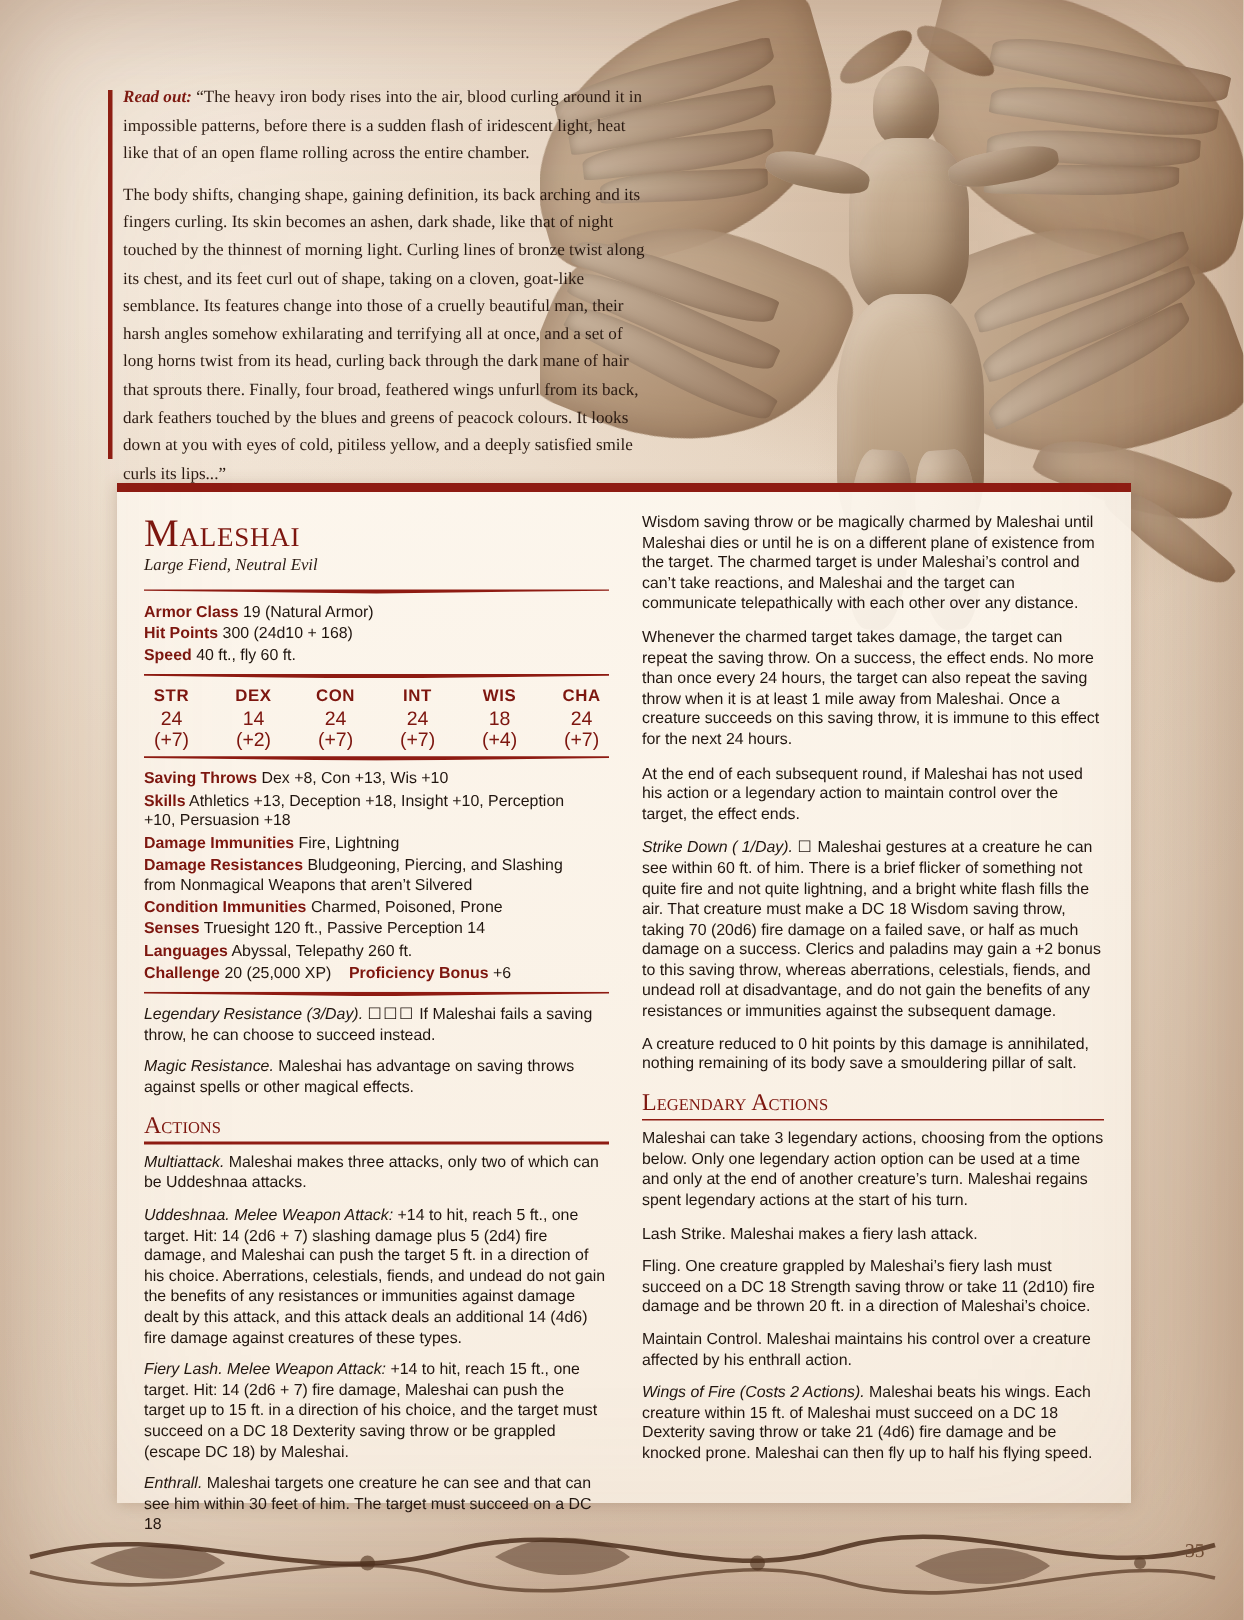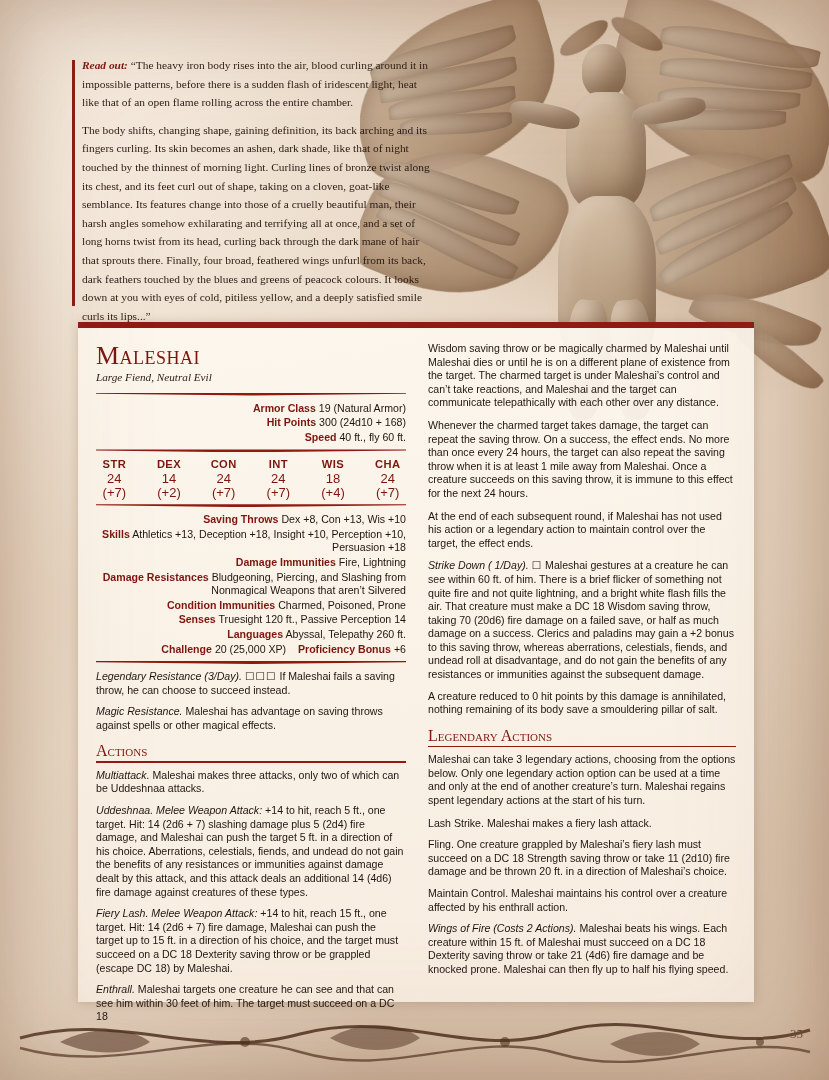--- a/index.html
+++ b/index.html
@@ -148,22 +148,21 @@
     color: #2a1a12;
     margin: 0 0 8px 0;
   }
   .divider {
     height: 3px;
     background: #8e1b12;
     margin: 5px 0 6px 0;
     clip-path: polygon(0 0, 100% 0, 100% 40%, 50% 100%, 0 40%);
   }
   .kv {
-    margin: 0 0 1px 0;
-    text-align: right;
+    margin: 0 12px 1px 0;
   }
   .kv b, .lbl {
     color: #7d160f;
     font-weight: bold;
   }
   .abilities {
     display: flex;
     justify-content: space-between;
     text-align: center;
     margin: 4px 0 4px 0;

